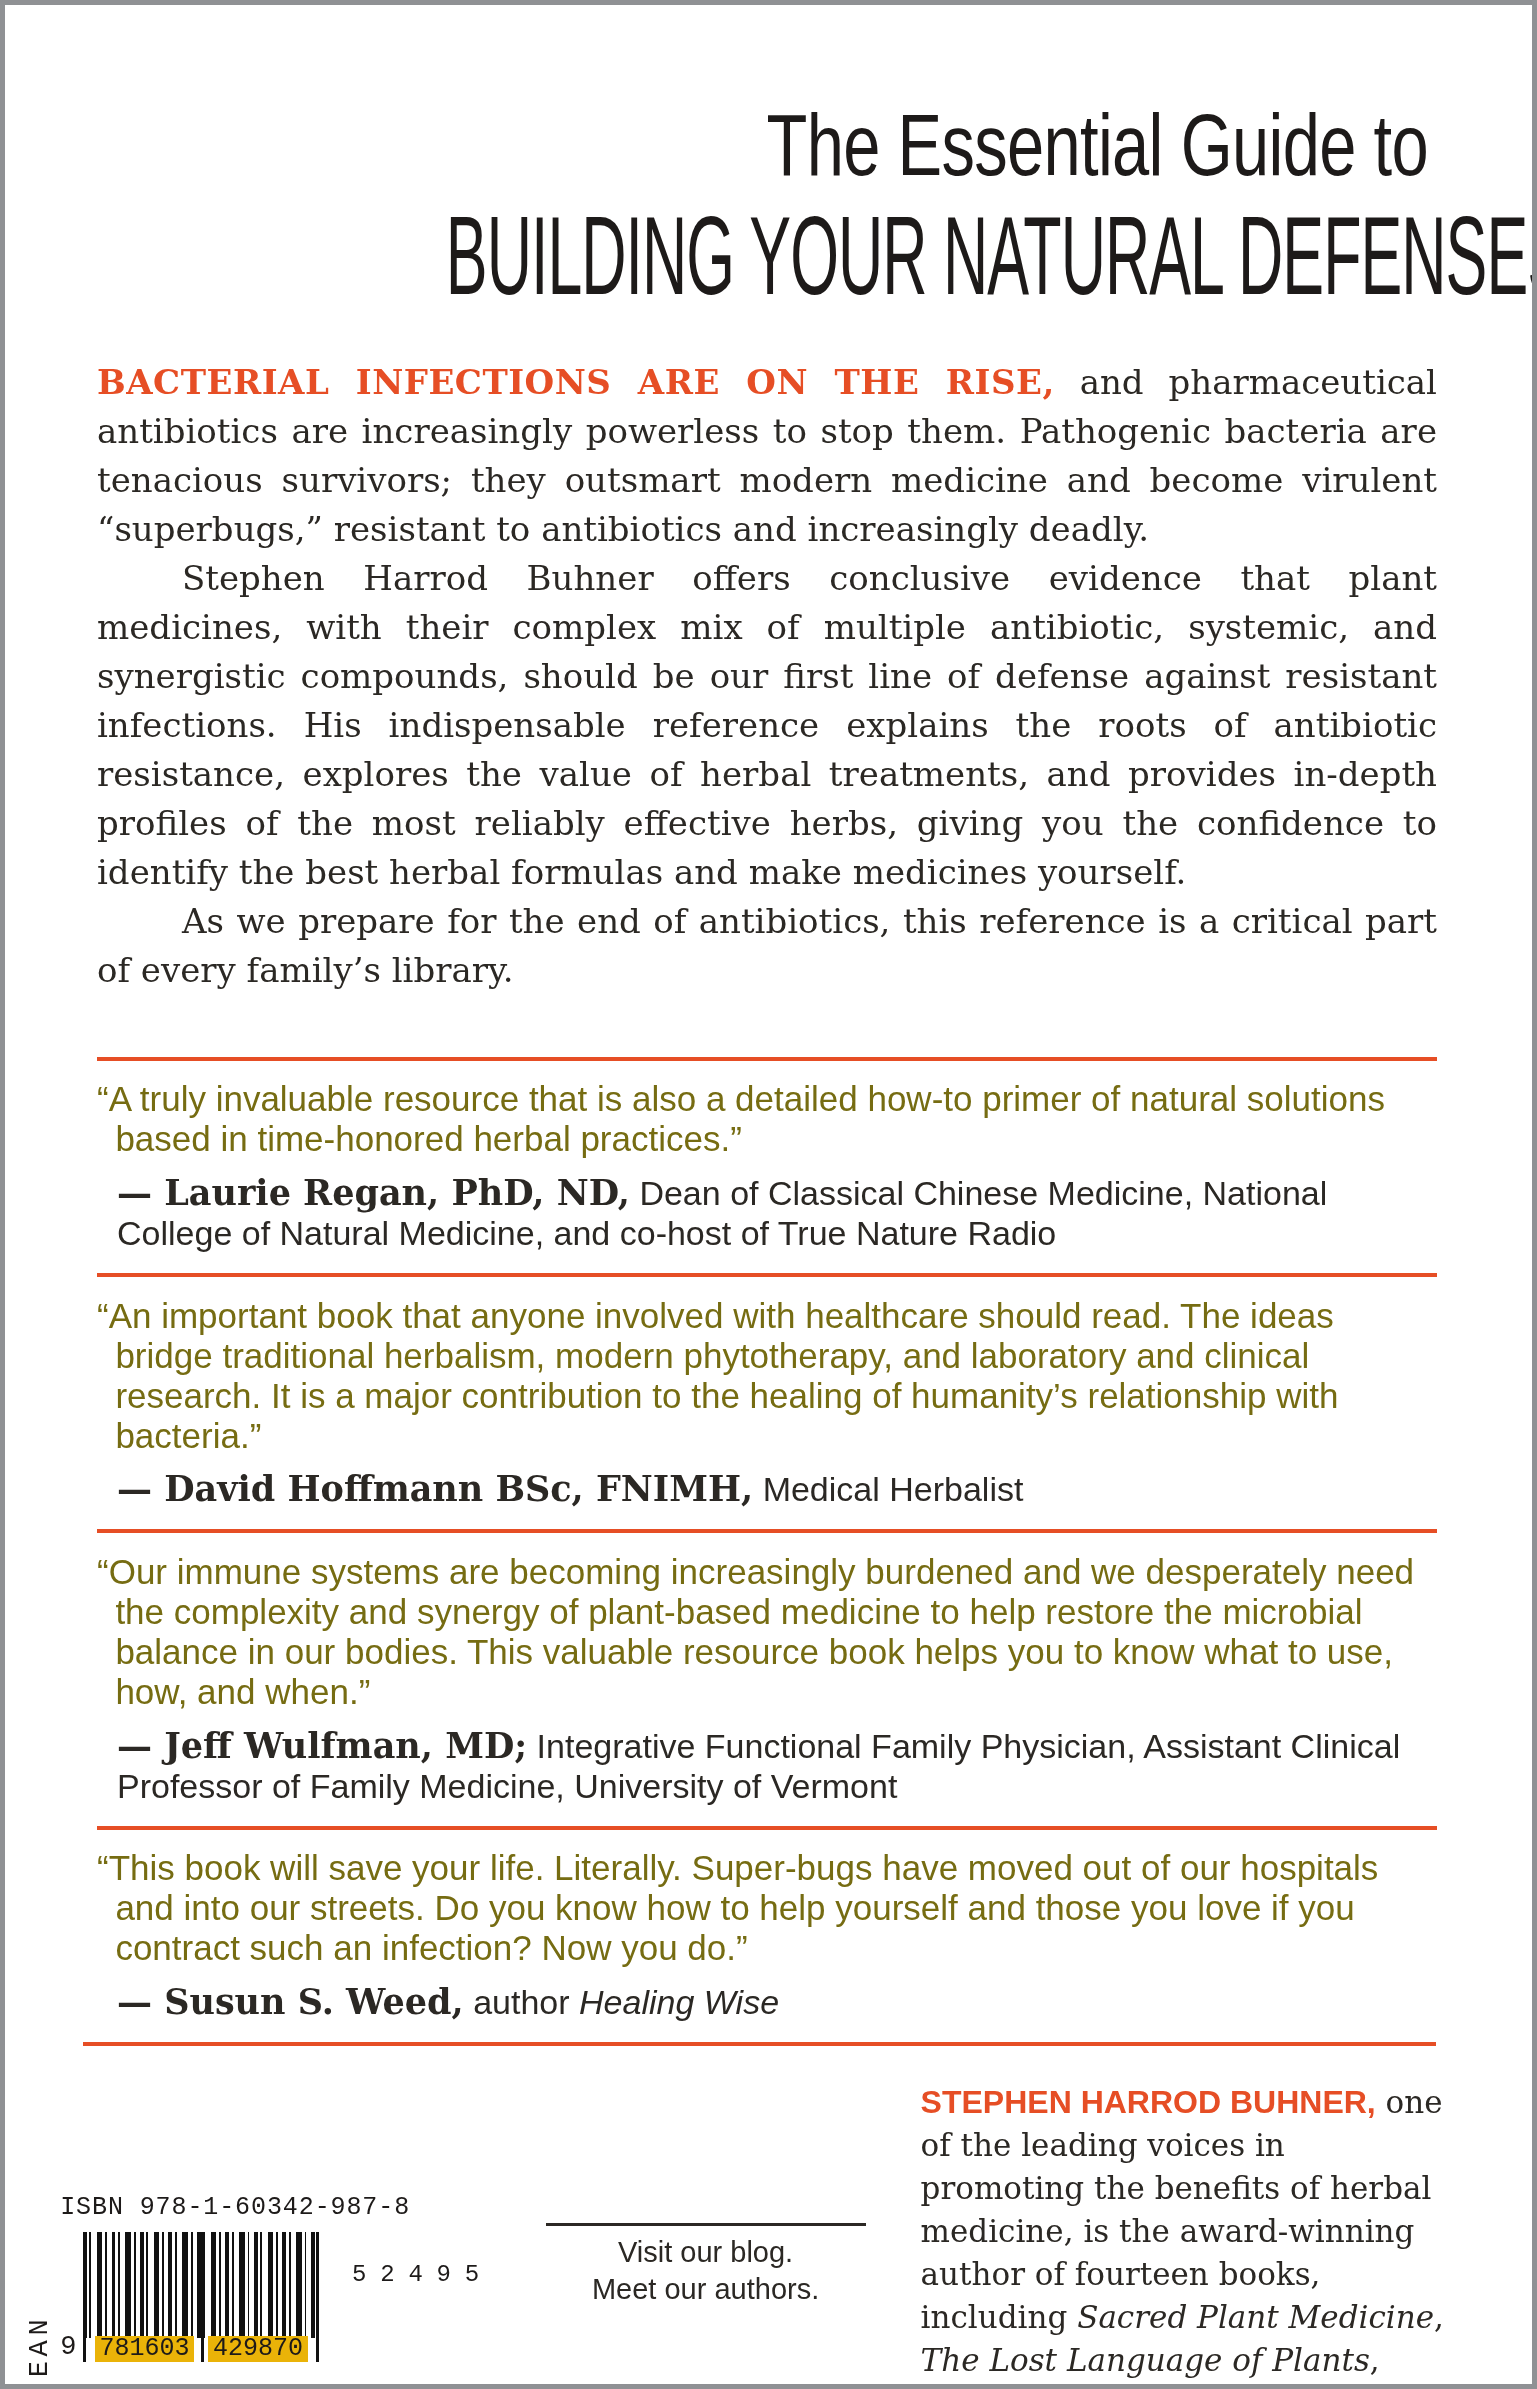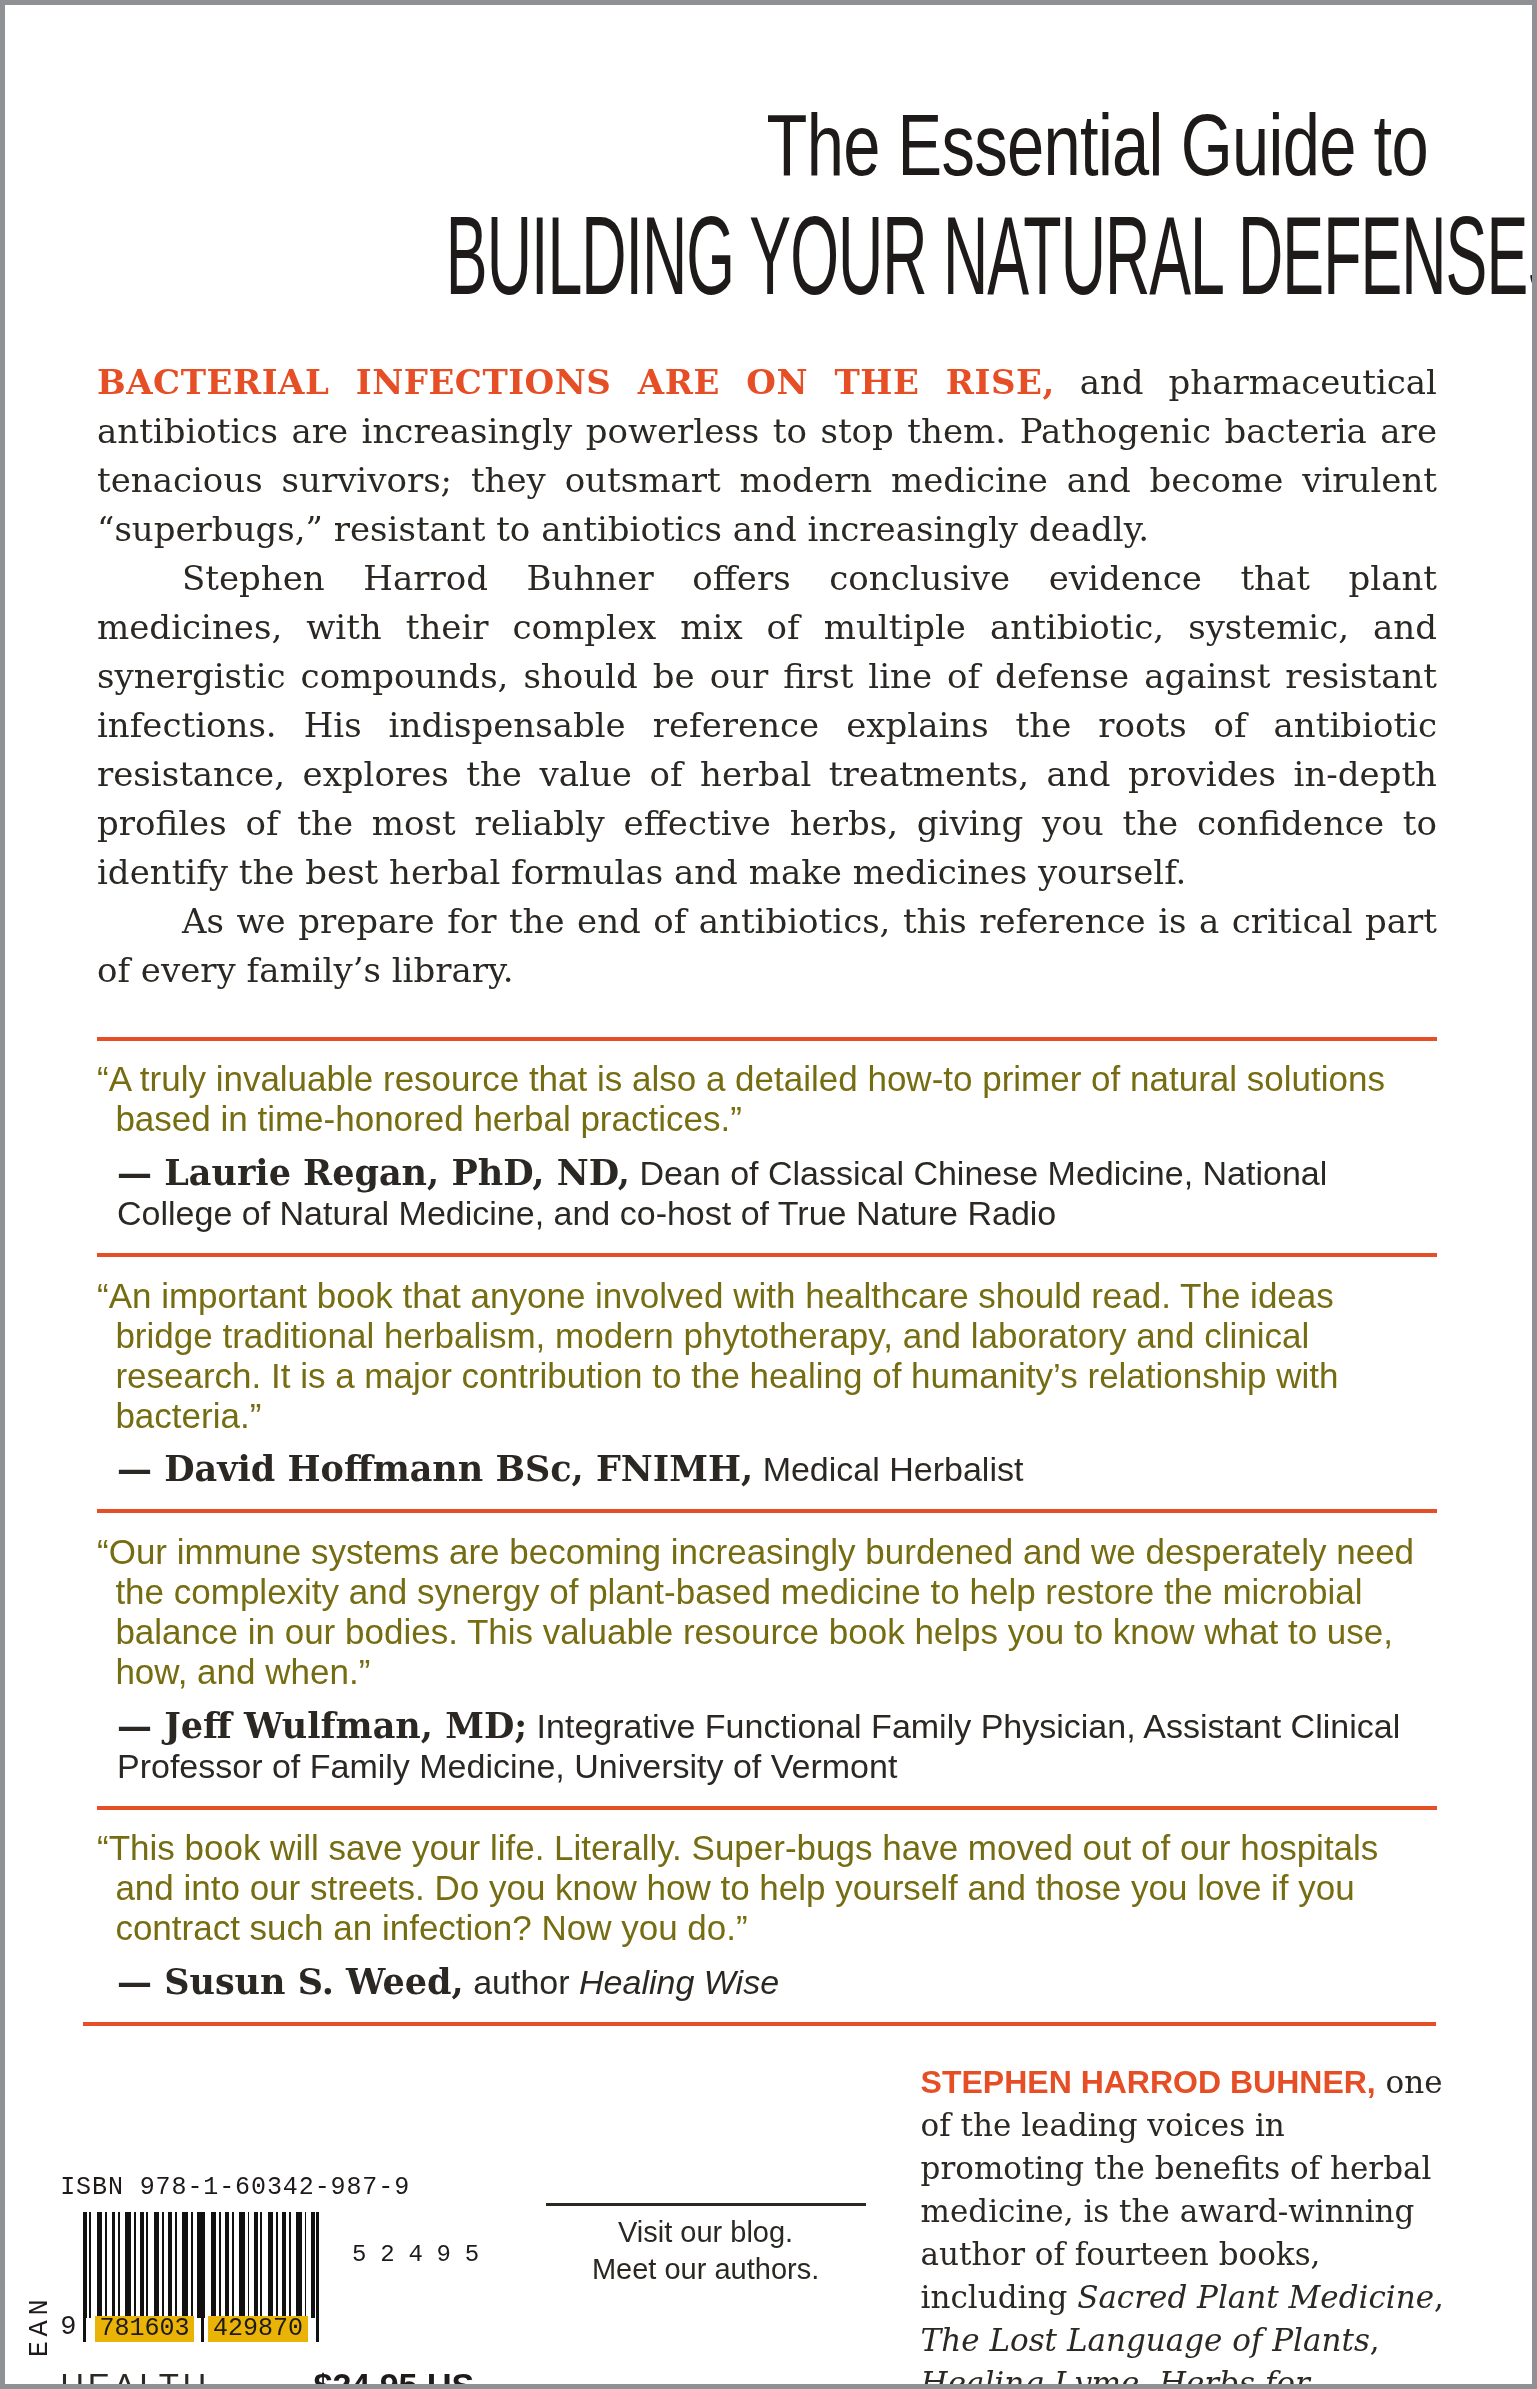--- a/index.html
+++ b/index.html
@@ -18,21 +18,21 @@
   .title-line2 { font-size:112px; margin-top:11px; }
   .title-line2 > span { display:inline-block; transform:scaleX(.56); transform-origin:50% 50%; letter-spacing:-1.8px; }
 
   
   .synopsis { margin:46px 95px 11px 92px; font-size:34px; line-height:49px; text-align:justify; }
   .synopsis p { margin:0; }
   .synopsis p.indent { text-indent:85px; }
   .seg-lead { color:#E64E25; font-weight:bold; letter-spacing:0.5px; }
 
   
-  .quotes { margin:42px 95px 0 92px; }
+  .quotes { margin:62px 95px 0 92px; }
   .quote-sec { border-top:4.6px solid #E64E25; padding:18.4px 0 20px 0; }
   .quote-text { margin:0; font-family:"Liberation Sans", sans-serif; font-size:35px; line-height:40px;
     color:#766C12; padding-left:18.4px; text-indent:-18.4px; }
   .quote-attr { margin-top:13.8px; padding-left:20px; font-family:"Liberation Sans", sans-serif;
     font-size:34px; line-height:40px; color:#2b2824; }
   .seg-name { font-family:"DejaVu Serif", serif; font-weight:700; font-size:35px; }
   .seg-italic { font-style:italic; }
 
   
   .footer-rule { height:4.6px; background:#E64E25; margin:0 96px 0 78px; }
@@ -104,21 +104,21 @@
       <p class="quote-text">“This book will save your life. Literally. Super-bugs have moved out of our hospitals and into our streets. Do you know how to help yourself and those you love if you contract such an infection? Now you do.”</p>
       <div class="quote-attr"><span class="seg-name">— Susun S. Weed,</span><span class="seg-plain"> author </span><span class="seg-italic">Healing Wise</span></div>
     </div>
   </div>
 
   <div class="footer-rule"></div>
 
   <div class="footer">
 
     <div class="isbn-col">
-      <div class="isbn-label">ISBN 978-1-60342-987-9</div>
+      <div class="isbn-label">ISBN 978-1-60342-987-8</div>
       <div class="ean-vert">EAN</div>
       <div class="barcode-row">
         <div class="lead-digit">9</div>
         <div class="bc-main">
           <div class="bars"></div>
           <div class="bc-digits">
             <span>781603</span>
             <span>429870</span>
           </div>
           <div class="guard gl"></div>

